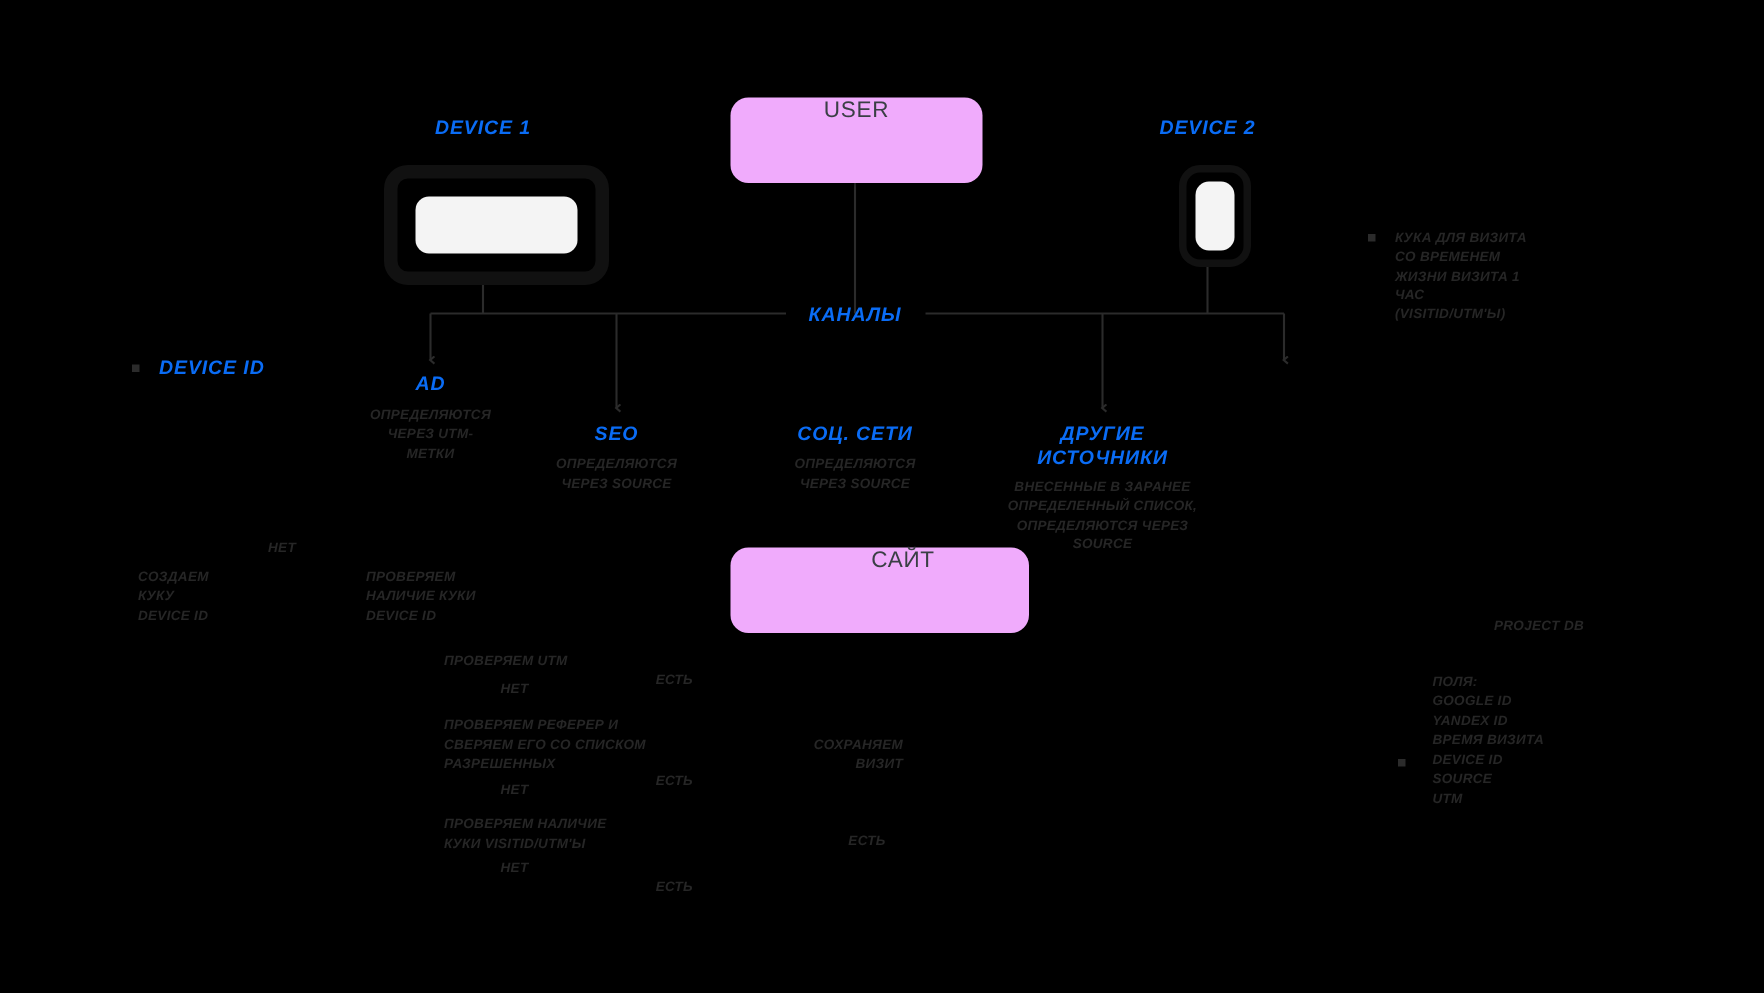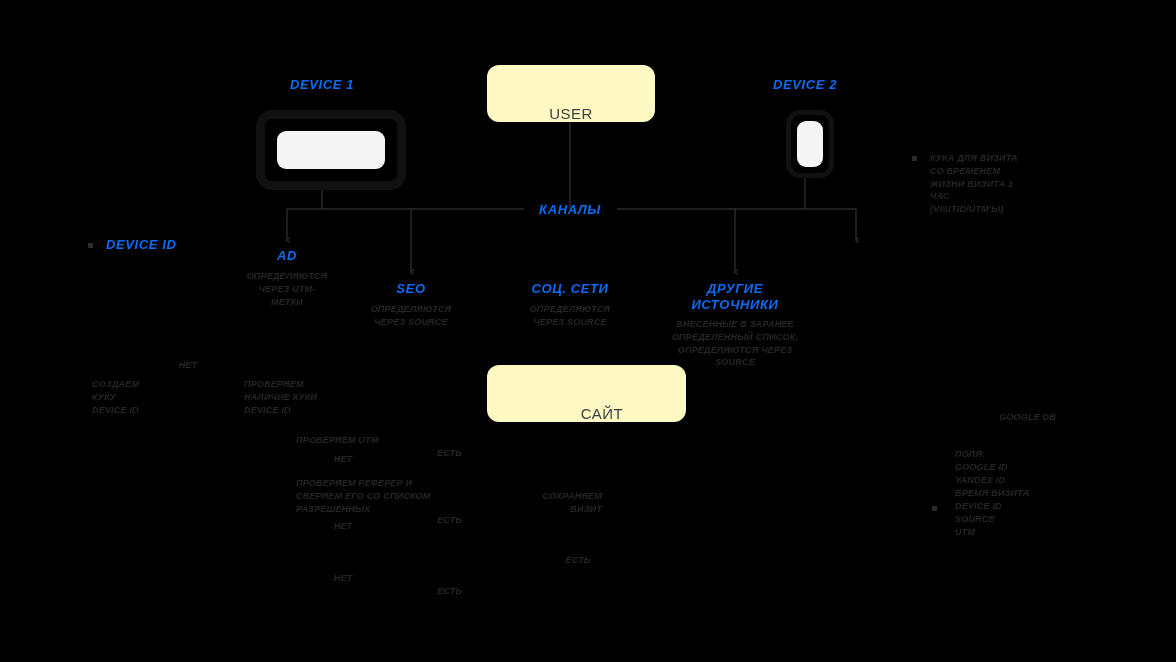--- a/index.html
+++ b/index.html
@@ -6,22 +6,22 @@
   html,body{margin:0;padding:0;background:#000;}
   body{
     width:1176px;height:662px;position:relative;overflow:hidden;
     font-family:"Liberation Sans","DejaVu Sans",sans-serif;
     background:#000;color:#222;
   }
   #stage{position:absolute;inset:0;width:932px;height:662px;}
 
   
   .wbox{
-    position:absolute;background:#fef9c3;border-radius:12px;
-    display:flex;align-items:flex-end;justify-content:center;
+    position:absolute;background:#f0abfc;border-radius:12px;
+    display:flex;align-items:flex-start;justify-content:center;
     color:#3a3f45;font-size:15px;letter-spacing:.5px;
     box-shadow:0 1px 2px rgba(0,0,0,.35);
   }
 
   
   .dev-laptop{
     position:absolute;border:9px solid #111;border-radius:16px;background:#000;
   }
   .dev-laptop .screen{
     position:absolute;inset:12px;background:#f4f4f4;border-radius:9px;
@@ -150,29 +150,31 @@
   <div class="note l" style="left:296px;top:434px;width:160px;">ПРОВЕРЯЕМ UTM</div>
   <div class="note c" style="left:318px;top:453px;width:50px;">НЕТ</div>
   <div class="note r" style="left:412px;top:447px;width:50px;">ЕСТЬ</div>
 
   <div class="note l" style="left:296px;top:477px;width:180px;">ПРОВЕРЯЕМ РЕФЕРЕР И
 СВЕРЯЕМ ЕГО СО СПИСКОМ
 РАЗРЕШЕННЫХ</div>
   <div class="note c" style="left:318px;top:520px;width:50px;">НЕТ</div>
   <div class="note r" style="left:412px;top:514px;width:50px;">ЕСТЬ</div>
 
+  <div class="note l" style="left:296px;top:543px;width:170px;">ПРОВЕРЯЕМ НАЛИЧИЕ
+КУКИ VISITID/UTM'Ы</div>
   <div class="note c" style="left:318px;top:572px;width:50px;">НЕТ</div>
   <div class="note r" style="left:412px;top:585px;width:50px;">ЕСТЬ</div>
 
   <div class="note l" style="left:492px;top:490px;width:110px;text-align:right;">СОХРАНЯЕМ
 ВИЗИТ</div>
   <div class="note c" style="left:553px;top:554px;width:50px;">ЕСТЬ</div>
 
 
-  <div class="note r" style="left:930px;top:411px;width:126px;">GOOGLE DB</div>
+  <div class="note r" style="left:930px;top:411px;width:126px;">PROJECT DB</div>
 
   <div class="bullet" style="left:932px;top:506px;"></div>
 
   <div class="note l" style="left:955px;top:448px;width:120px;">ПОЛЯ:</div>
   <div class="note l" style="left:955px;top:461px;width:120px;">GOOGLE ID</div>
   <div class="note l" style="left:955px;top:474px;width:120px;">YANDEX ID</div>
   <div class="note l" style="left:955px;top:487px;width:120px;">ВРЕМЯ ВИЗИТА</div>
   <div class="note l" style="left:955px;top:500px;width:120px;">DEVICE ID</div>
   <div class="note l" style="left:955px;top:513px;width:120px;">SOURCE</div>
   <div class="note l" style="left:955px;top:526px;width:120px;">UTM</div>

